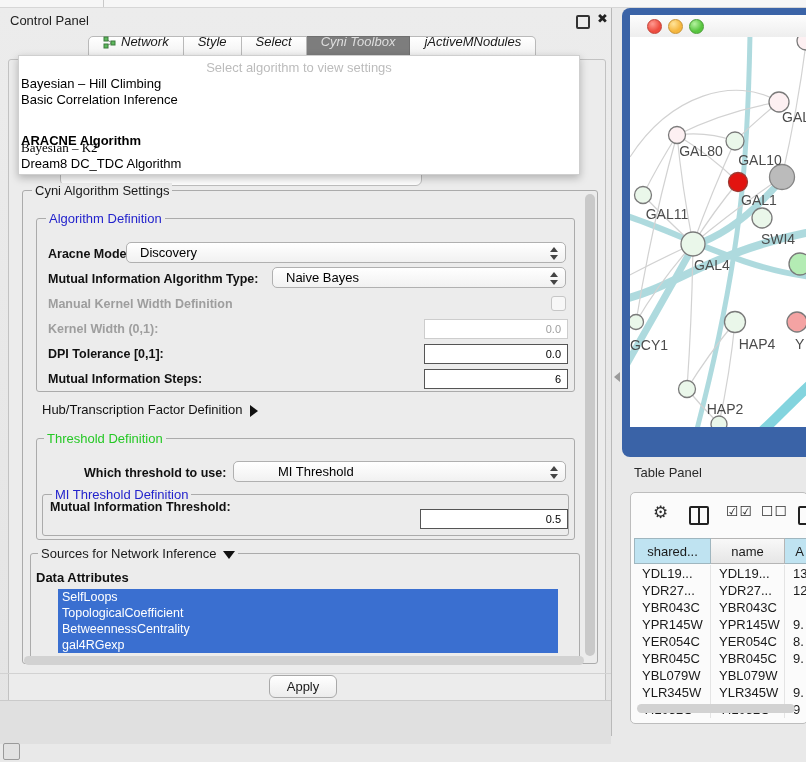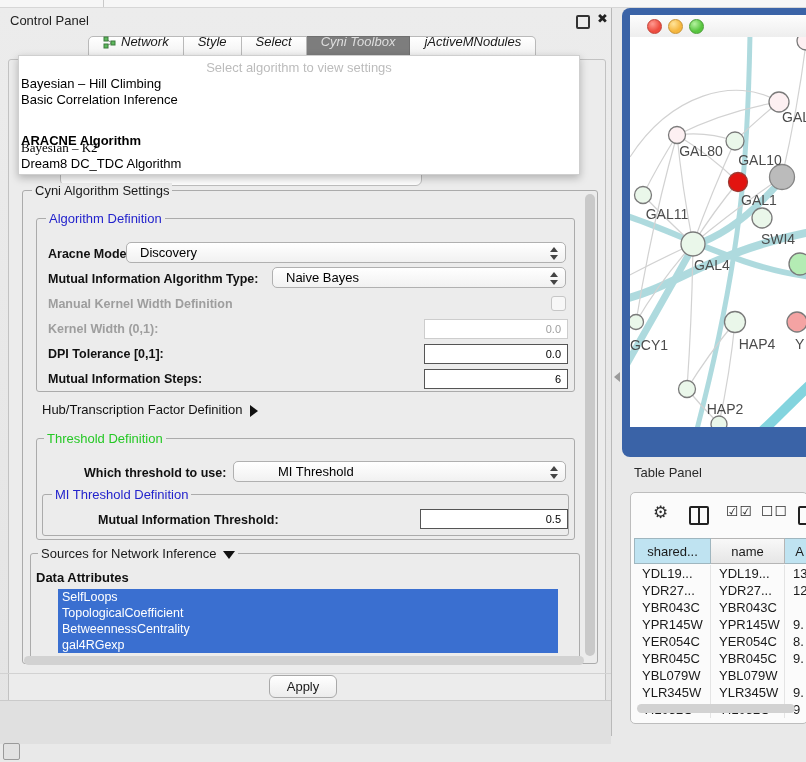--- a/index.html
+++ b/index.html
@@ -209,21 +209,21 @@
 
     <div class="abs lab" style="left:84px;top:458px;">Which threshold to use:</div>
     <div class="abs combo" style="left:233px;top:453px;width:333px;padding-left:44px;">
       <span>MI Threshold</span>
       <span class="spin"></span>
     </div>
 
     <div class="abs fset" style="left:42px;top:486px;width:525px;height:40px;"></div>
     <div class="abs fset-label blue" style="left:52px;top:479px;">MI Threshold Definition</div>
 
-    <div class="abs lab" style="left:50px;top:505px;margin-left:48px;">Mutual Information Threshold:</div>
+    <div class="abs lab" style="left:50px;top:492px;">Mutual Information Threshold:</div>
     <div class="abs tfield" style="left:420px;top:501px;width:140px;">0.5</div>
 
     <div class="abs fset" style="left:30px;top:545px;width:548px;height:109px;"></div>
     <div class="abs fset-label" style="left:38px;top:538px;">
       <span>Sources for Network Inference</span><span class="tri-down"></span>
     </div>
     <div class="abs lab" style="left:36px;top:562px;font-size:13px;">Data Attributes</div>
 
     <div class="abs" style="left:46px;top:581px;padding-left:12px;">
       <div class="attr-item">SelfLoops</div>

